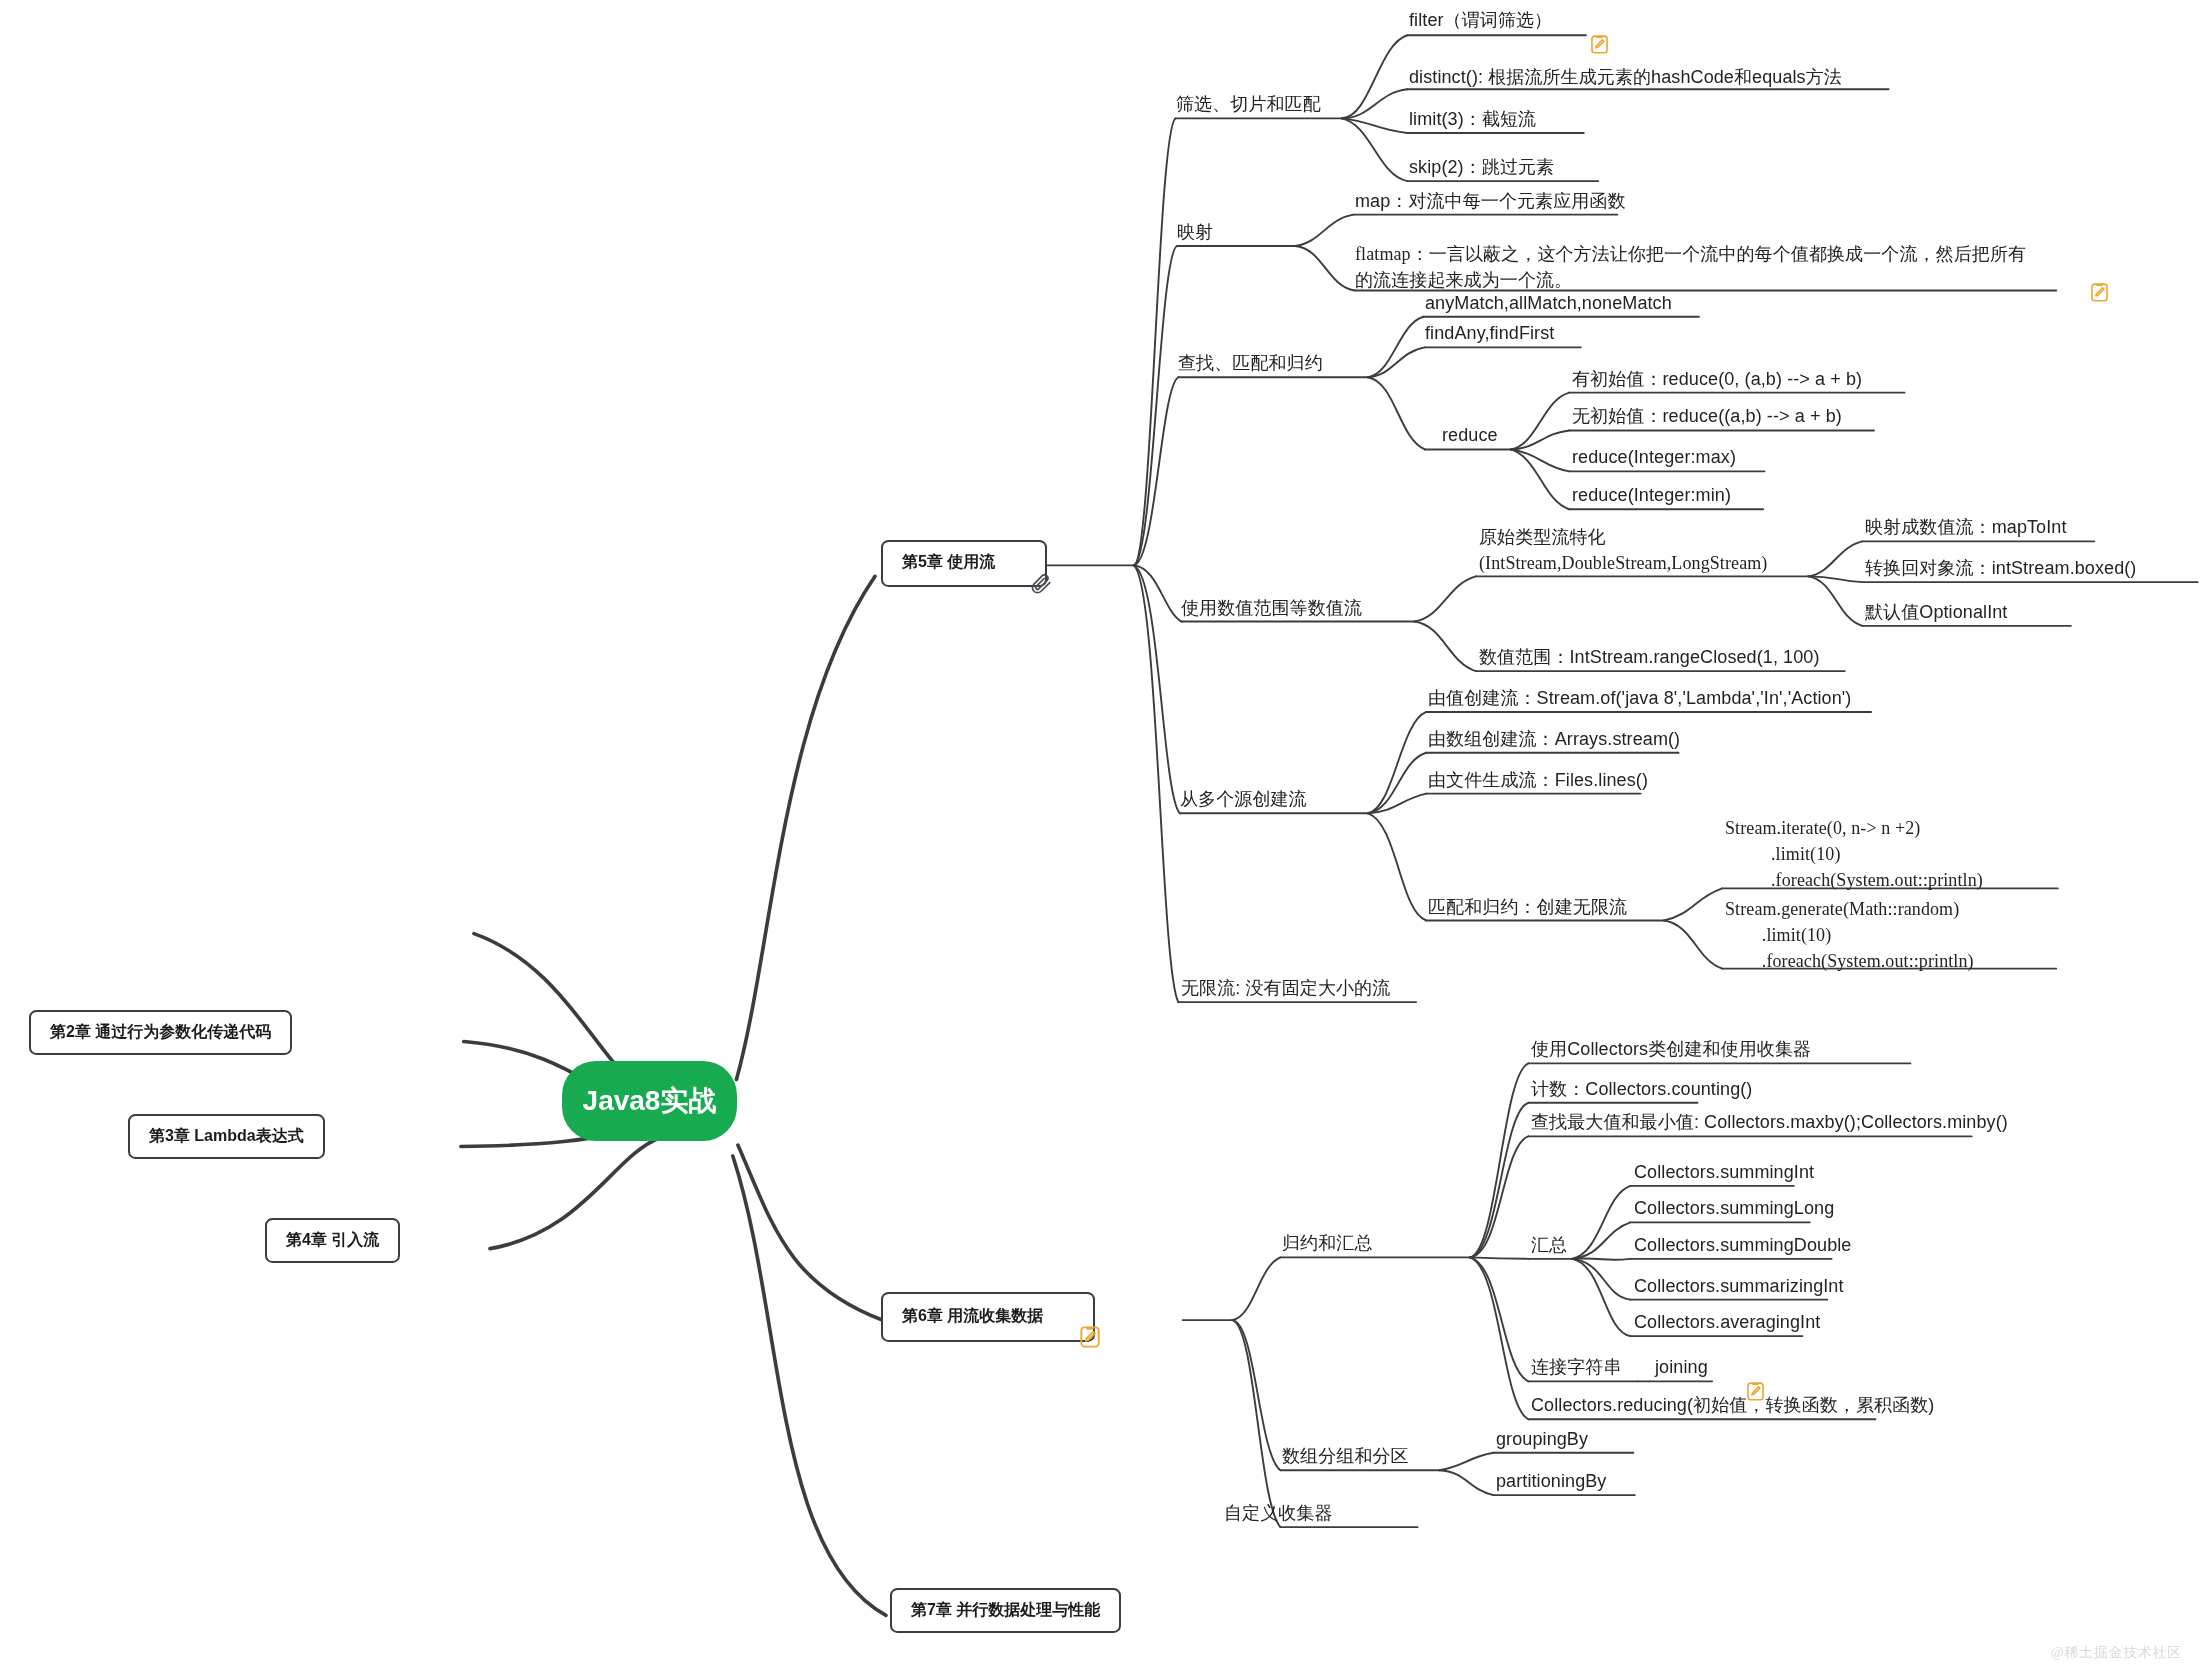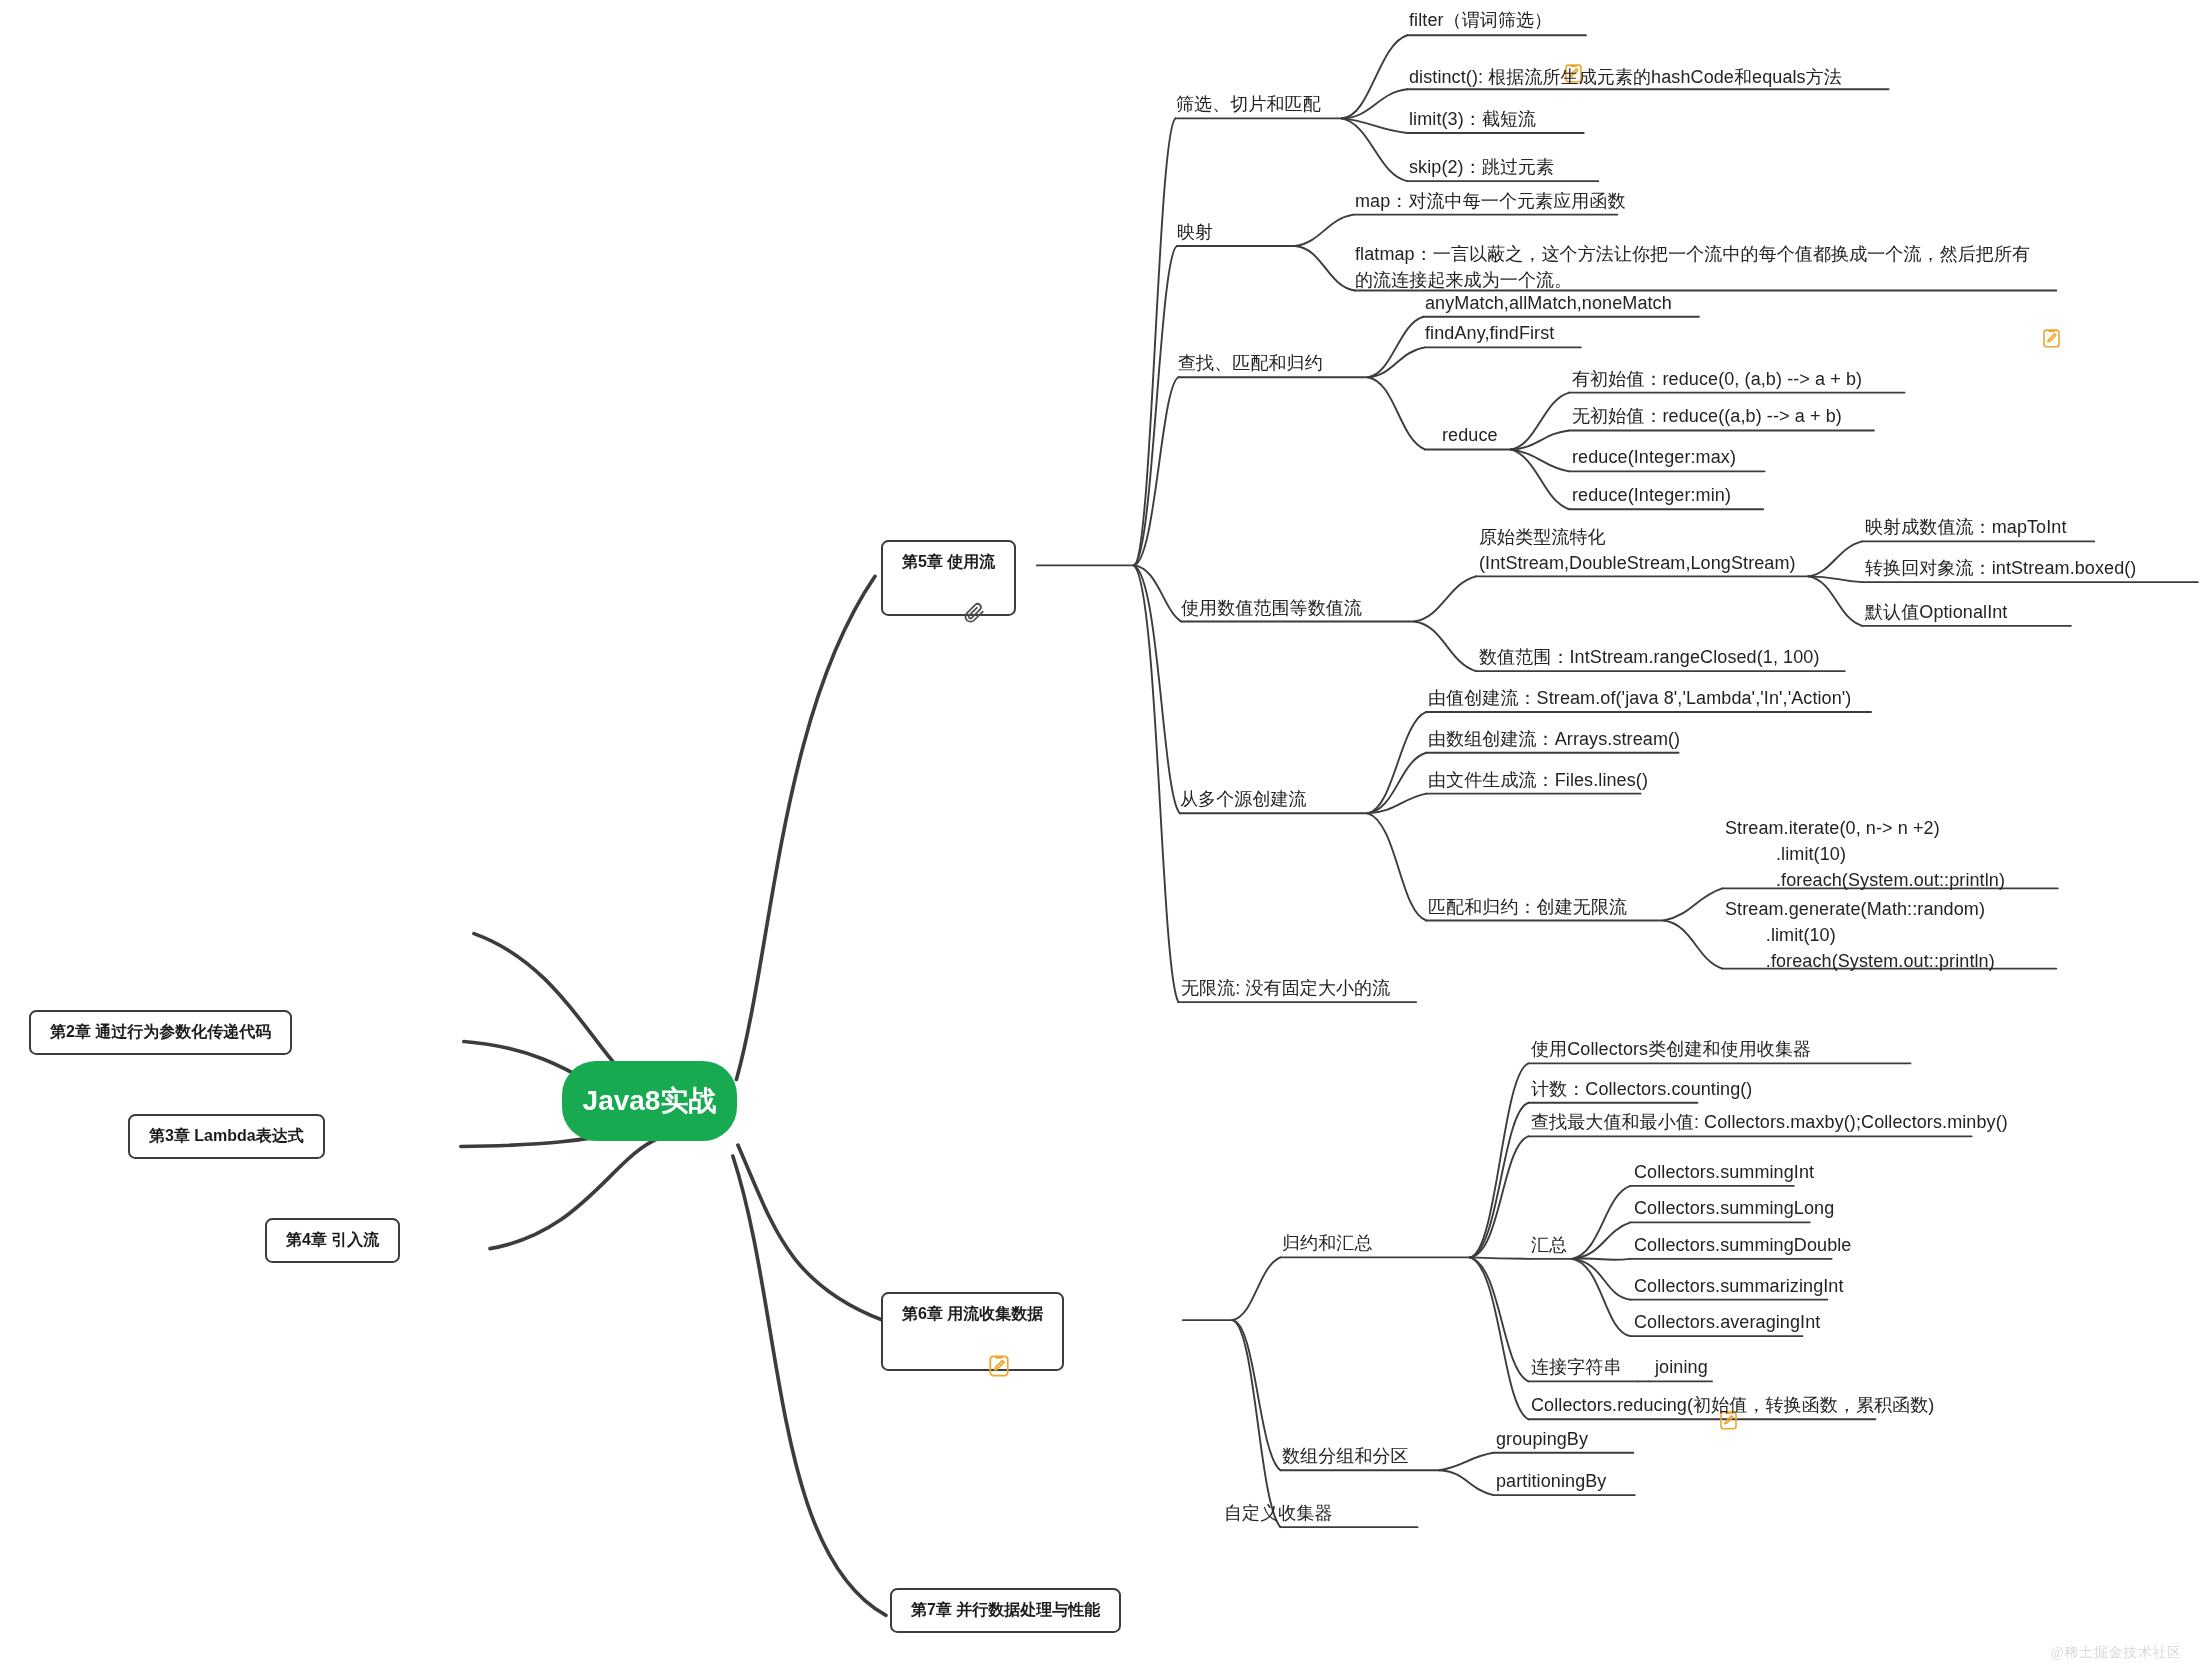--- a/index.html
+++ b/index.html
@@ -5,29 +5,29 @@
   html,body{margin:0;padding:0;background:#ffffff;}
   body{
     width:2205px;height:1674px;position:relative;overflow:hidden;
     font-family:"Liberation Sans","DejaVu Sans",sans-serif;
     color:#2b2b2b;
   }
   #canvas{position:absolute;left:0;top:0;width:2205px;height:1674px;}
   svg.edges{position:absolute;left:0;top:0;width:2205px;height:1674px;pointer-events:none;}
 
   
-  .node{position:absolute;white-space:pre;line-height:1.28;flex-direction:column;}
+  .node{position:absolute;white-space:pre;line-height:1.28;}
 
   
   .topic{
     font-size:18px;color:#232323;letter-spacing:0.1px;
     display:flex;align-items:flex-end;gap:7.3px;
   }
   .topic .txt{display:block;}
-  .topic.multiline{line-height:1.45;}
+  .topic.multiline{line-height:1.45;font-family:Liberation Serif, serif;}
 
   
   .chapbox{
     border:2.2px solid #3c3c3c;border-radius:7.3px;background:#fff;
     font-weight:bold;font-size:16px;color:#1c1c1c;
     padding:9.5px 19px 11px 19px;
     display:flex;align-items:center;gap:8.8px;
     box-sizing:border-box;
   }
 

